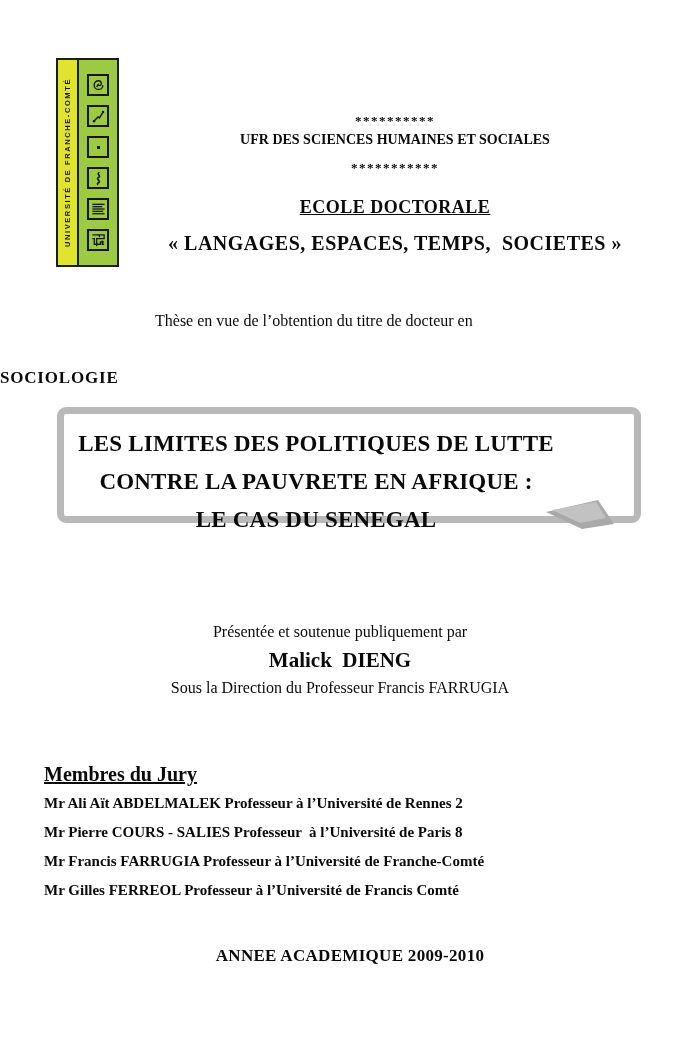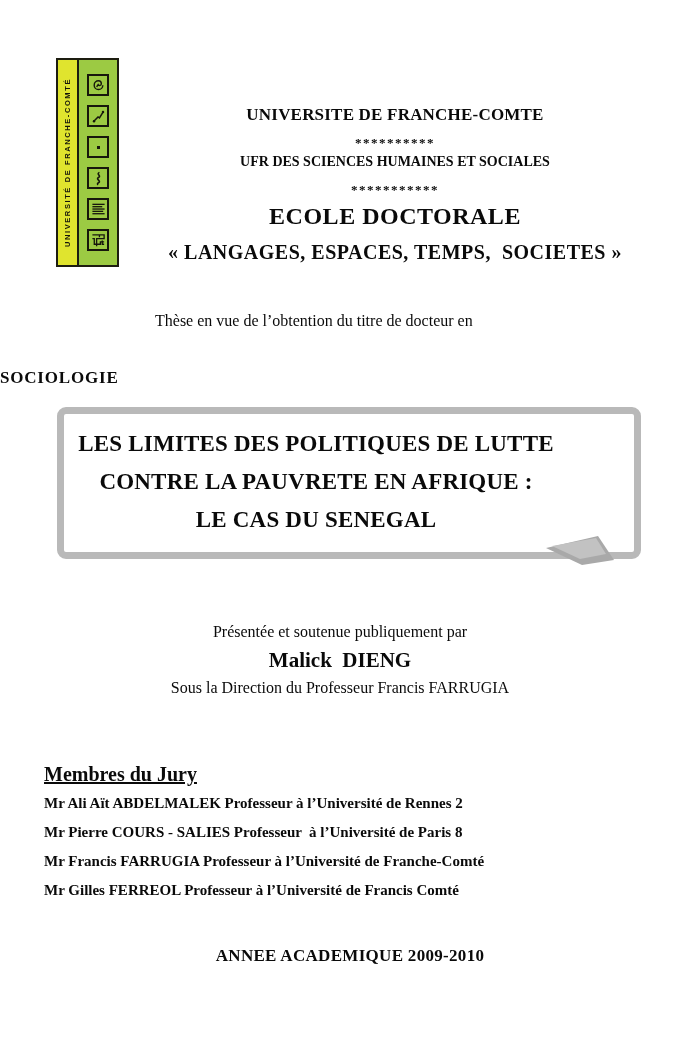--- a/index.html
+++ b/index.html
@@ -40,33 +40,33 @@
 
   
   .header {
     position:absolute; left:110px; top:104px; width:570px;
     text-align:center; font-weight:bold;
   }
   .hdr-university { font-size:17px; line-height:22px; letter-spacing:0.2px; }
   .hdr-sep { font-size:13px; line-height:16px; margin-top:9px; letter-spacing:1.5px; }
   .hdr-ufr { font-size:14px; line-height:22px; }
   .hdr-sep2 { font-size:13px; line-height:16px; margin-top:9px; letter-spacing:1.5px; }
-  .hdr-ecole { font-size:24px; line-height:26px; margin-top:5px; letter-spacing:0.5px; }
+  .hdr-ecole { font-size:18px; line-height:26px; margin-top:18px; letter-spacing:0.5px;text-decoration:underline; }
   .hdr-ecole-name { font-size:20px; line-height:26px; margin-top:10px; letter-spacing:0.5px; }
 
   
   .these { position:absolute; left:155px; top:312px; font-size:16px; }
   .discipline {
     position:absolute; left:0; top:368px; width:624px;
     text-align:left; font-weight:bold; font-size:17px; letter-spacing:0.8px;
   }
 
   
   .callout {
-    position:absolute; left:57px; top:407px; width:584px; height:152px;
+    position:absolute; left:57px; top:407px; width:584px; height:116px;
     border:7px solid #b9b9b9; border-radius:9px; background:#ffffff;
   }
   .callout-text {
     padding:11px 78px 0 12px; text-align:center;
     font-weight:bold; font-size:23px; line-height:38px; letter-spacing:0.2px;
   }
   .callout-tail {
     position:absolute; right:6px; bottom:-16px; width:84px; height:34px;
   }
 
@@ -140,21 +140,20 @@
             <path d="M1.5 2 H14 V6 H6 V14"></path>
             <path d="M1.5 6 H3.5 V12 H10 V9.5 H14"></path>
             <path d="M9 2 V4.5 M12 8 V12 H14"></path>
           </g>
         </svg>
       </span>
     </div>
   </div>
 
   <div class="header">
-    <div class="hdr-university">UNIVERSITE DE FRANCHE-COMTE</div>
     <div class="hdr-sep">**********</div>
     <div class="hdr-ufr">UFR DES SCIENCES HUMAINES ET SOCIALES</div>
     <div class="hdr-sep2">***********</div>
     <div class="hdr-ecole">ECOLE DOCTORALE</div>
     <div class="hdr-ecole-name pre">« LANGAGES, ESPACES, TEMPS,  SOCIETES »</div>
   </div>
 
   <div class="these">Thèse en vue de l’obtention du titre de docteur en</div>
   <div class="discipline">SOCIOLOGIE</div>
 

